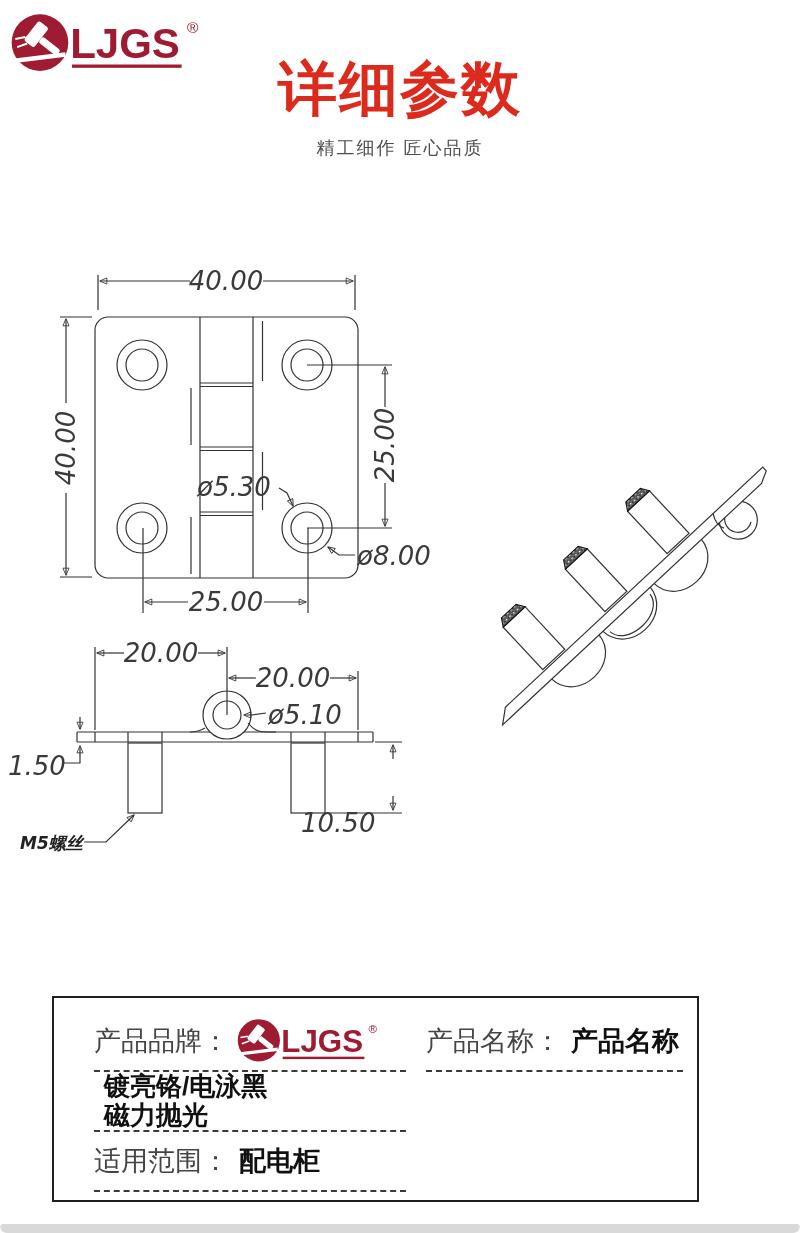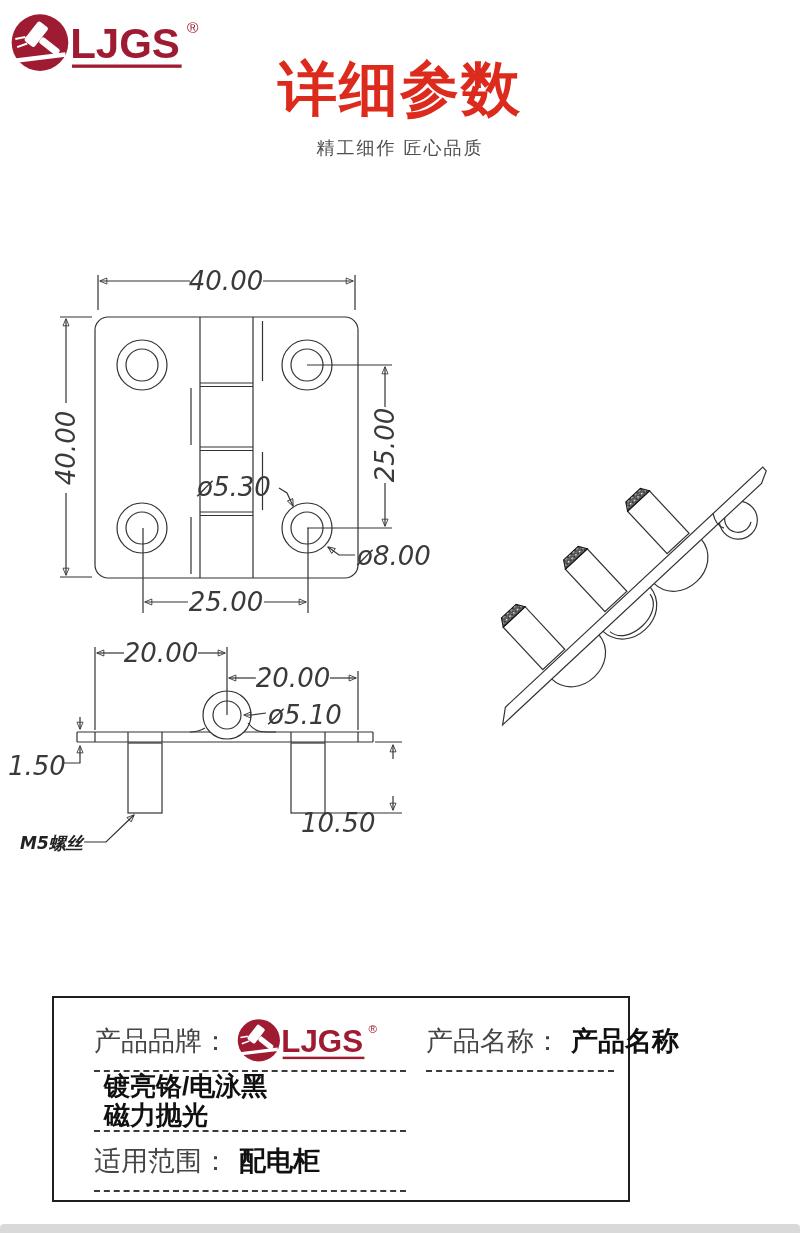--- a/index.html
+++ b/index.html
@@ -1,37 +1,37 @@
 <!DOCTYPE html>
 <html><head>
 <meta charset="utf-8">
 <style>
   html,body{margin:0;padding:0;background:#fff;}
   .page{position:relative;width:800px;height:1233px;background:#fff;overflow:hidden;
-        font-family:"Liberation Sans",sans-serif;}
+        font-family:"Liberation Sans",sans-serif;border-radius:7px;}
   
   .logo-top{position:absolute;left:8px;top:6px;}
   .title{position:absolute;left:0;right:0;top:50px;text-align:center;
          font-size:59px;font-weight:900;color:#DC2A1C;letter-spacing:2px;}
   .subtitle{position:absolute;left:0;right:0;top:136px;text-align:center;
             font-size:18px;font-weight:500;color:#4e4e4e;letter-spacing:2px;}
   
   svg{display:block;}
   .cad line,.cad path,.cad rect,.cad circle,.cad polyline{stroke:#333;stroke-width:1.2;fill:none;}
   .cad .solid{fill:#fff;}
   .dim{font:italic 26px "DejaVu Sans",sans-serif;fill:#3a3a3a;stroke:none;
        text-anchor:middle;dominant-baseline:central;}
   .dim.start{text-anchor:start;}
   .dimS{font:italic bold 17px "DejaVu Sans",sans-serif;fill:#222;stroke:none;
         text-anchor:start;dominant-baseline:central;}
   .tv{position:absolute;left:40px;top:255px;}
   .sv{position:absolute;left:0px;top:635px;}
   .iv{position:absolute;left:470px;top:395px;}
   
-  .spec{position:absolute;left:52px;top:996px;width:578px;height:206px;
+  .spec{position:absolute;left:52px;top:996px;width:647px;height:206px;
         box-sizing:border-box;border:2.5px solid #1f1f1f;background:#fff;
         display:grid;grid-template-rows:1fr 1fr 1fr;padding:14px 14px 8px 40px;}
   .spec-row{display:grid;grid-template-columns:312px 1fr;column-gap:20px;}
   .cell{display:flex;align-items:center;border-bottom:2px dashed #3a3a3a;min-width:0;}
   .lbl{font-size:27px;color:#454545;white-space:nowrap;}
   .val{font-size:27px;font-weight:700;color:#101010;margin-left:10px;white-space:nowrap;}
   .val2{margin-left:10px;font-weight:700;color:#101010;font-size:26px;line-height:1.12;}
   .logo-cell{margin-left:6px;}
   .bottom-bar{position:absolute;left:0;right:0;bottom:0;height:9px;background:#d9d9d9;
               border-radius:4px 4px 0 0;}

